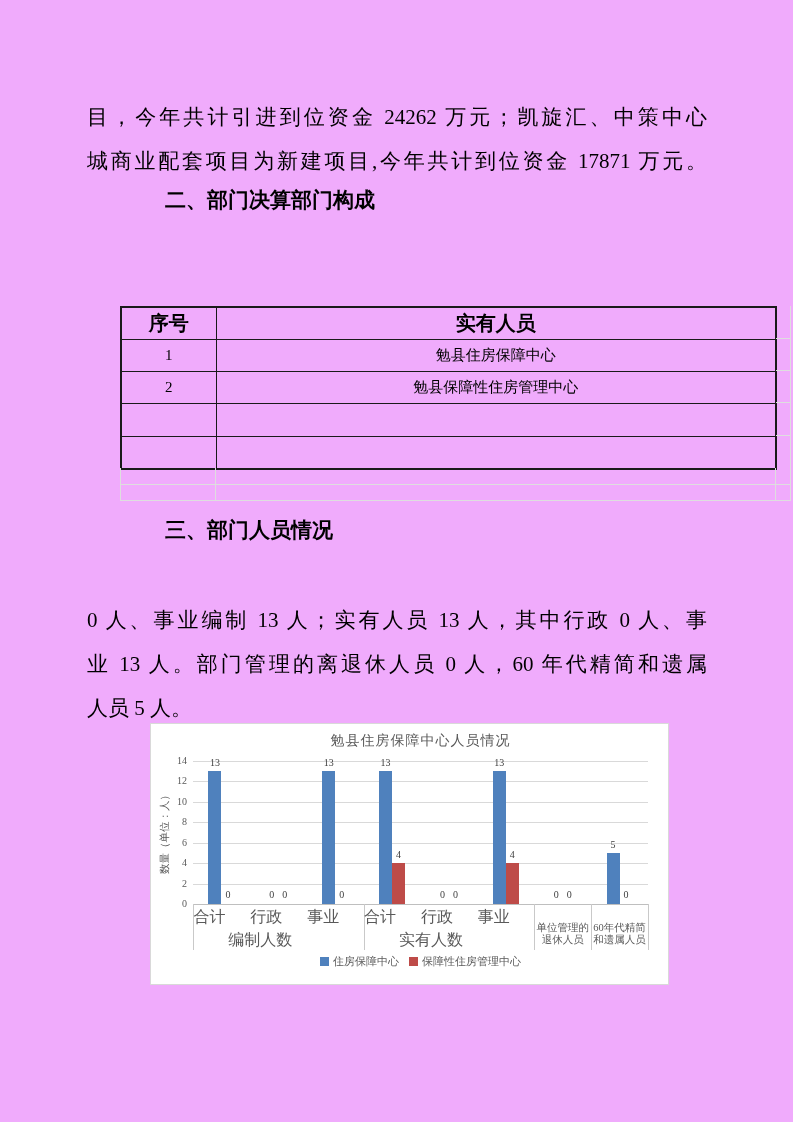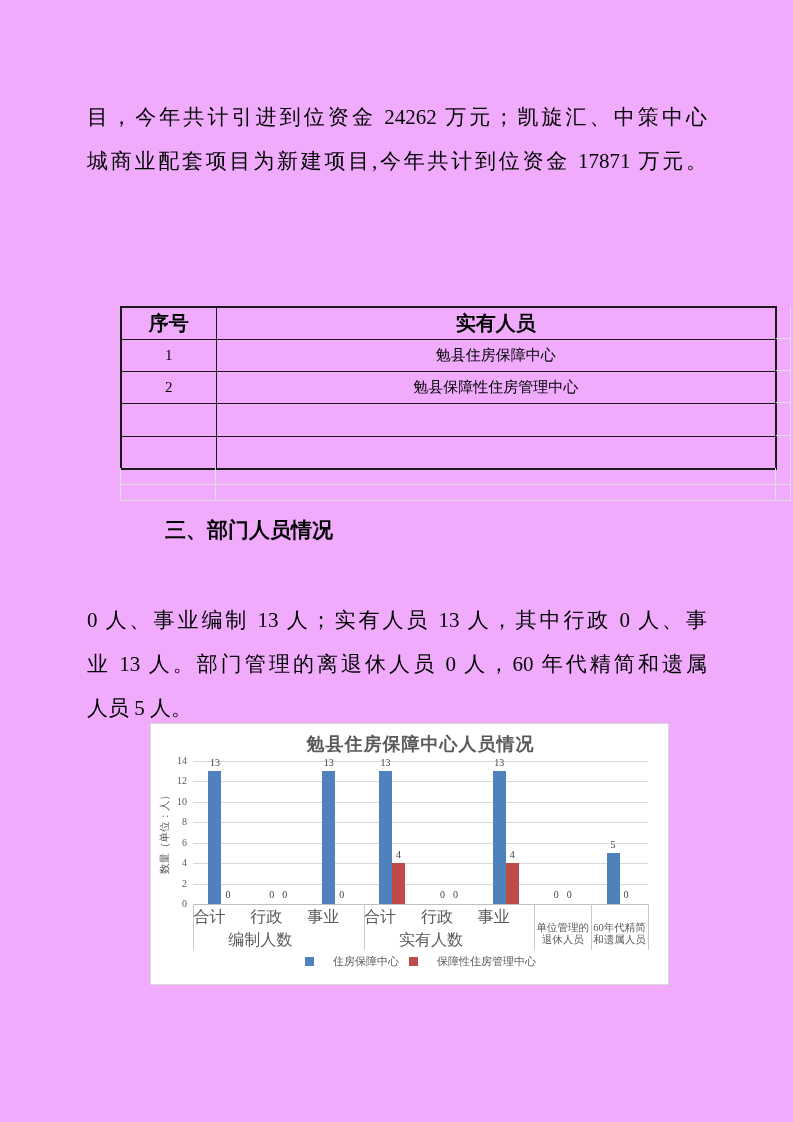--- a/index.html
+++ b/index.html
@@ -14,44 +14,45 @@
   table.units{position:absolute;left:120px;top:306px;border-collapse:collapse;table-layout:fixed;}
   table.units td,table.units th{border:1.5px solid #1a1a1a;padding:0;text-align:center;vertical-align:middle;overflow:hidden;}
   table.units{border:2px solid #1a1a1a;}
   th.h{font-family:"Liberation Sans","DejaVu Sans",sans-serif;font-weight:bold;font-size:20px;}
   td.c{font-size:15px;}
   .fg{position:absolute;background:#dedede;}
   
   .chart{position:absolute;left:150px;top:723px;width:517px;height:260px;background:#fff;
          border:1px solid #d9d9d9;font-family:"Liberation Serif","DejaVu Serif",serif;}
   .chart-title{position:absolute;left:42px;top:8px;width:455px;text-align:center;
-               font-size:18px;color:#595959;letter-spacing:1px;font-weight:bold;}
+               font-size:14px;color:#595959;letter-spacing:1px;}
   .grid{position:absolute;height:1px;background:#d9d9d9;}
   .axisline{position:absolute;height:1px;background:#bfbfbf;}
   .ytick{position:absolute;width:36px;text-align:right;font-size:10px;color:#595959;line-height:12px;}
   .ylab{position:absolute;left:-66px;top:101px;width:160px;text-align:center;font-size:10.5px;color:#595959;
         transform:rotate(-90deg);}
   .bar{position:absolute;}
   .dlabel{position:absolute;width:26px;text-align:center;font-size:10px;color:#404040;line-height:13px;}
   .sep{position:absolute;width:1px;background:#c9c9c9;}
   .cat{position:absolute;text-align:left;font-size:16px;color:#595959;line-height:13px;}
   .gcat{position:absolute;text-align:center;font-size:10.5px;color:#595959;line-height:12px;word-break:break-all;}
   .legend{position:absolute;left:42px;top:230px;width:455px;display:flex;justify-content:center;
           align-items:center;gap:10px;font-size:11px;color:#595959;}
-  .legend .item{display:flex;align-items:center;gap:19px;}
+  .legend .item{display:flex;align-items:center;gap:4px;}
   .swatch{width:9px;height:9px;display:inline-block;}
 </style>
 </head>
 <body>
 
 <div class="page">
 
   <div class="bline just" style="top:104px">目，今年共计引进到位资金 24262 万元；凯旋汇、中策中心</div>
   <div class="bline just" style="top:148px">城商业配套项目为新建项目,今年共计到位资金 17871 万元。</div>
 
+  <div class="heading" style="top:187px">二、部门决算部门构成</div>
 
 
   <table class="units">
     <colgroup>
         <col style="width:95px">
         <col style="width:560px">
       </colgroup>
     <tbody>
         <tr style="height:32px">
       <th class="h">序号</th>

